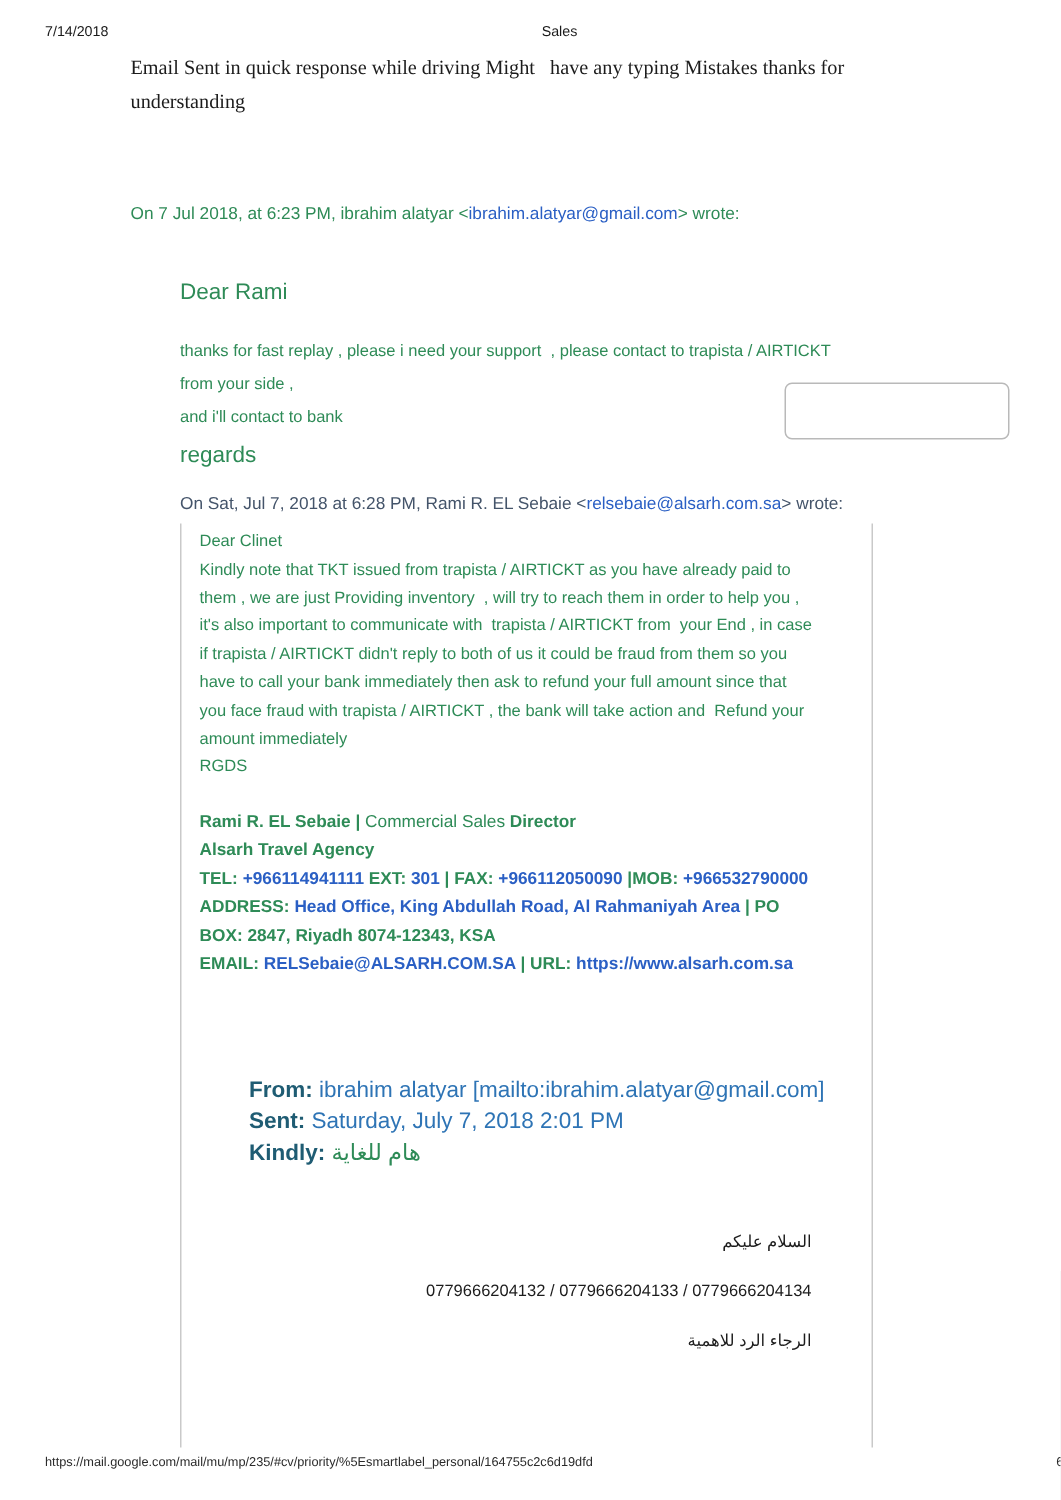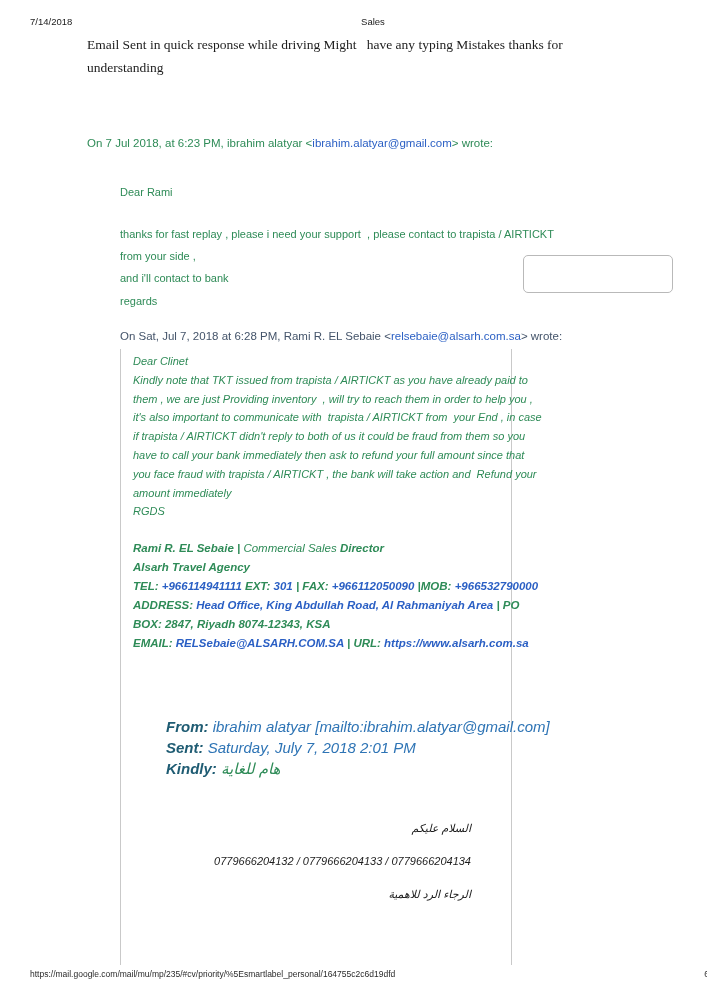--- a/index.html
+++ b/index.html
@@ -11,29 +11,28 @@
   .abs{position:absolute;}
   .print-meta{font-size:9.5px;color:#1a1a1a;}
   .print-title{left:0;right:0;text-align:center;}
   .subject-title{
     font-family:"Liberation Serif","DejaVu Serif",serif;
     font-size:13.5px;line-height:23px;color:#1c1c1c;
     white-space:pre-wrap;width:560px;
   }
   .quote-header{font-size:11.5px;white-space:pre;}
   .intro{font-size:11px;line-height:22px;white-space:pre;color:var(--green);}
-  .greeting,.signoff{font-size:11px;color:var(--green);}
+  .greeting,.signoff{font-size:15px;color:var(--green);}
   .empty-box{
     width:148px;height:36px;border:1px solid #b9b9b9;border-radius:5px;background:#fff;
   }
   .bq{
     border-left:1px solid var(--border);border-right:1px solid var(--border);
-    width:392px;height:616px;box-sizing:border-box;
+    width:462px;height:616px;box-sizing:border-box;
     padding:3px 8px 0 12px;
-    font-style:italic;
   }
   .quoted-body{font-size:11px;line-height:18.8px;white-space:pre;color:var(--green);}
   .sig{margin-top:18px;}
   .sig .line{font-size:11.5px;line-height:19px;white-space:pre;}
   .fwd{margin-top:63px;margin-left:33px;}
   .fwd .line{font-size:15px;line-height:21px;white-space:pre;}
   .arabic-block{margin-top:40px;padding-right:32px;text-align:right;}
   .arabic-block .line{font-size:11px;line-height:19px;margin-bottom:14px;color:#1c1c1c;}
   .footer{
     left:30px;right:30px;display:flex;justify-content:space-between;

